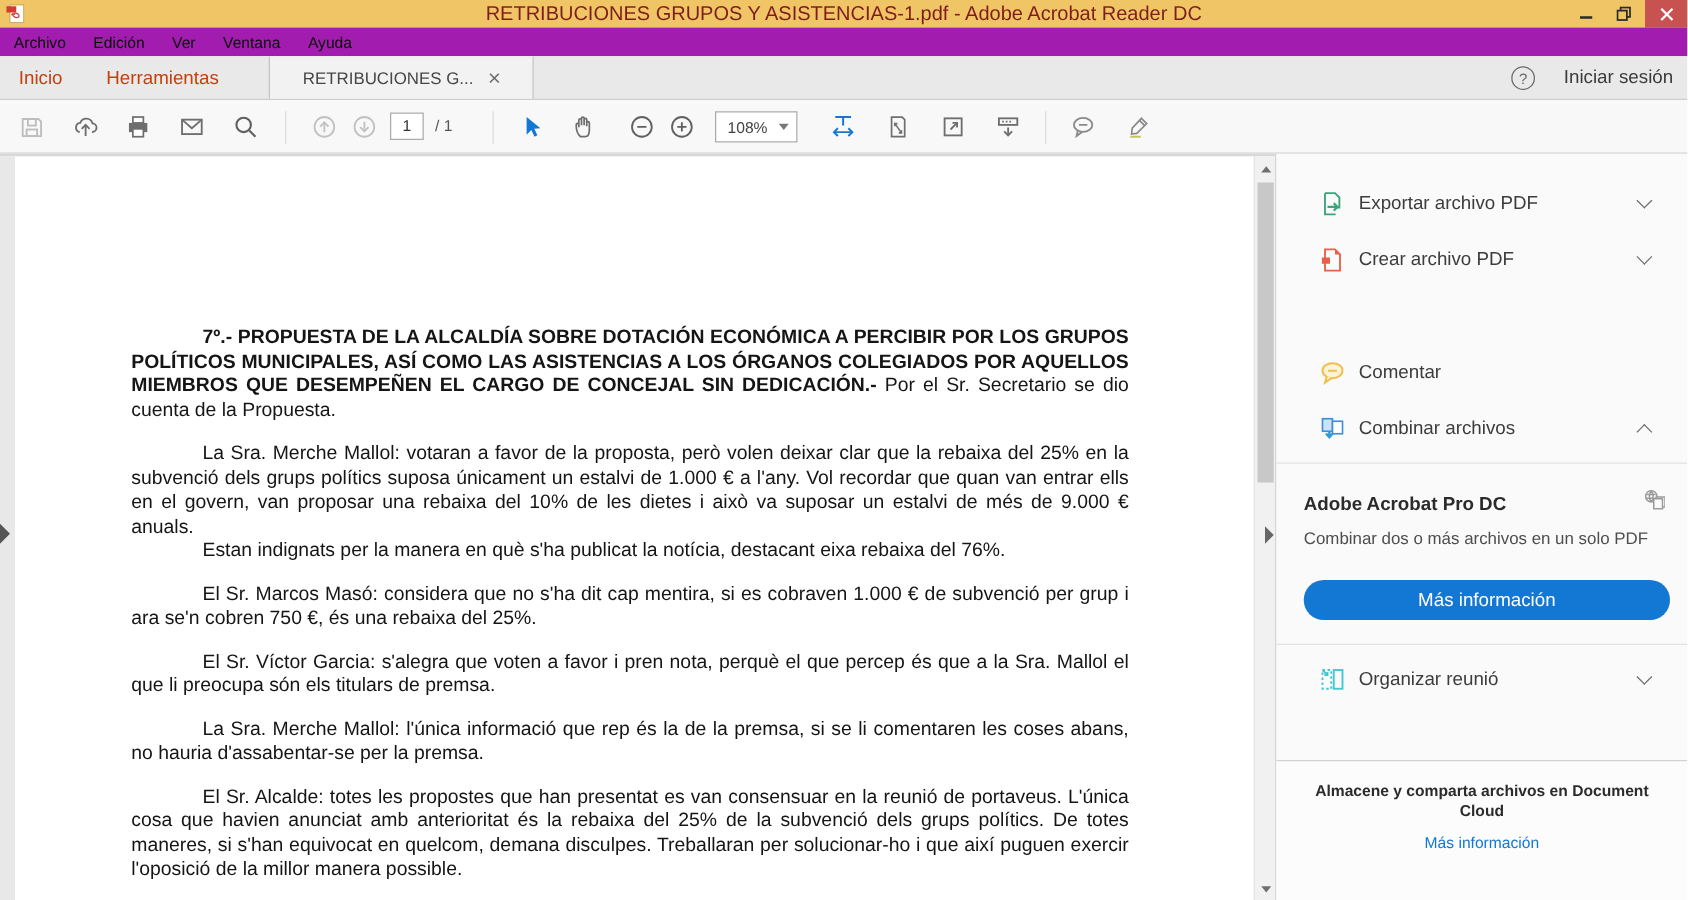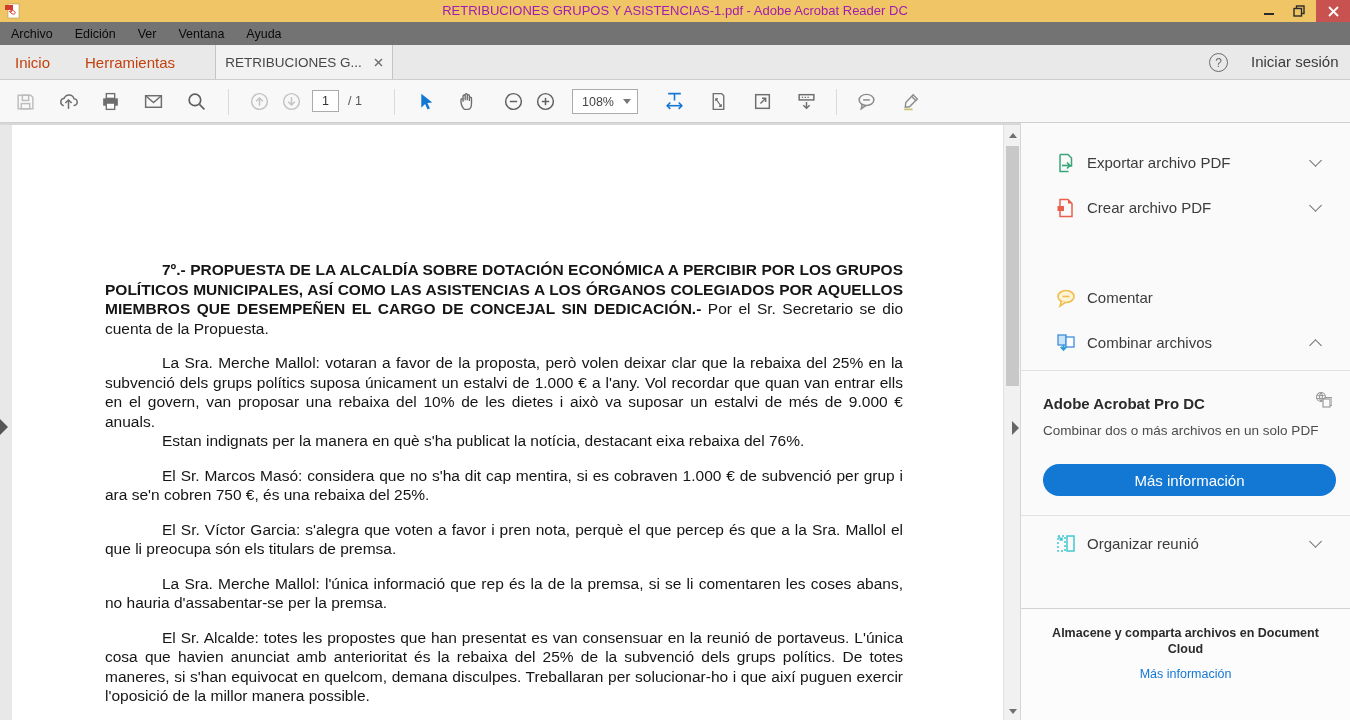--- a/index.html
+++ b/index.html
@@ -2,35 +2,35 @@
 <html><head>
 <meta charset="utf-8">
 <style>
   * { margin:0; padding:0; box-sizing:border-box; }
   html,body { width:1350px; height:720px; overflow:hidden; }
   body { position:relative; font-family:"Liberation Sans", sans-serif; background:#fff; }
 
   
   .titlebar { position:absolute; top:0; left:0; right:0; height:22px; background:#EFC566; }
   .app-icon { position:absolute; left:5px; top:3px; }
-  .title-text { position:absolute; left:0; right:0; top:3px; text-align:center; font-size:13px; color:#a21caf; }
+  .title-text { position:absolute; left:0; right:0; top:3px; text-align:center; font-size:16px; color:#7f1d1d; }
   .winbtn { position:absolute; top:0; height:22px; width:30px; display:flex; align-items:center; justify-content:center; }
   .btn-min { right:66px; } .btn-restore { right:36px; }
   .btn-close { right:0; width:34px; background:#C85250; }
 
   
-  .menubar { position:absolute; top:22px; left:0; right:0; height:23px; background:#737373; display:flex; align-items:center; font-size:12.5px; color:#0A0A0A; }
+  .menubar { position:absolute; top:22px; left:0; right:0; height:23px; background:#a21caf; display:flex; align-items:center; font-size:12.5px; color:#0A0A0A; }
   .menu-item { padding:0 11px; height:100%; display:flex; align-items:center; }
 
   
   .tabbar { position:absolute; top:45px; left:0; right:0; height:35px; background:#E9E9E9; border-bottom:1px solid #CDCDCD; overflow:hidden; }
   .tab { position:absolute; top:0; height:35px; display:flex; align-items:center; font-size:15px; color:#c2410c; }
   .tab-inicio { left:15px; }
   .tab-herramientas { left:85px; }
-  .doc-tab { position:absolute; left:215px; width:178px; top:0; height:35px; background:#F2F2F2; border-left:1px solid #C4C4C4; border-right:1px solid #C4C4C4; display:flex; align-items:center; justify-content:center; gap:12px; font-size:13.5px; color:#464646; }
+  .doc-tab { position:absolute; left:215px; width:212px; top:0; height:35px; background:#F2F2F2; border-left:1px solid #C4C4C4; border-right:1px solid #C4C4C4; display:flex; align-items:center; justify-content:center; gap:12px; font-size:13.5px; color:#464646; }
   .help-circle { position:absolute; left:1209px; top:8px; width:19px; height:19px; border:1.4px solid #6B6B6B; border-radius:50%; color:#6B6B6B; font-size:12px; display:flex; align-items:center; justify-content:center; }
   .signin { position:absolute; left:1251px; top:8px; font-size:15px; color:#3B3B3B; white-space:nowrap; }
 
   
   .toolbar { position:absolute; top:80px; left:0; right:0; height:43px; background:#F8F8F8; border-bottom:1px solid #CFCFCF; }
   .tico { position:absolute; top:11px; width:21px; height:21px; }
   .tsep { position:absolute; top:9px; width:1px; height:26px; background:#DBDBDB; }
   .pagebox { position:absolute; left:312px; top:10px; width:27px; height:22px; background:#fff; border:1px solid #ABABAB; font-size:12.5px; color:#333; display:flex; align-items:center; justify-content:center; }
   .pagetotal { position:absolute; left:348px; top:14px; font-size:12.5px; color:#555; }
   .zoombox { position:absolute; left:572px; top:9px; width:66px; height:25px; background:#fff; border:1px solid #ABABAB; font-size:12.5px; color:#444; display:flex; align-items:center; }

